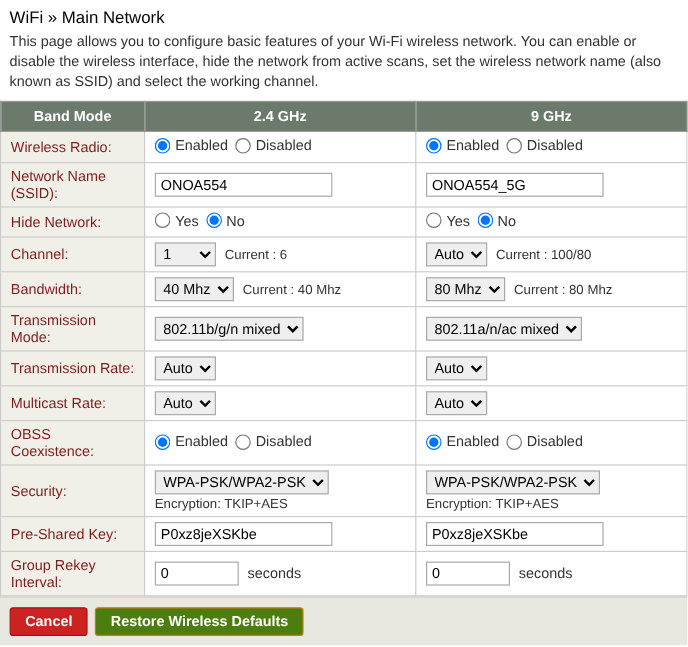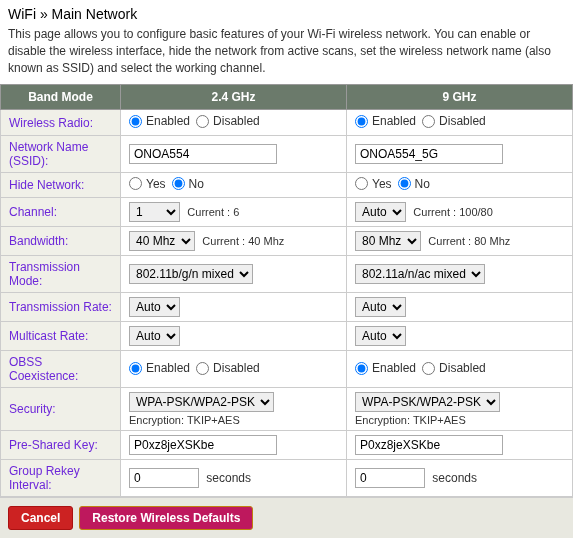--- a/index.html
+++ b/index.html
@@ -36,21 +36,21 @@
       border: 1px solid #999;
     }
     td {
       padding: 4px 8px;
       border: 1px solid #ccc;
       vertical-align: middle;
       font-size: 12px;
     }
     td.label-cell {
       background: #f0f0e8;
-      color: #6d28d9;
+      color: #7f1d1d;
       width: 120px;
       font-weight: normal;
       margin-left: 28px;
     }
     td.value-cell {
       background: #fff;
     }
     input[type="text"] {
       border: 1px solid #aaa;
       padding: 2px 4px;
@@ -110,21 +110,21 @@
       background: #cc2222;
       color: #fff;
       border: 1px solid #aa1111;
       padding: 4px 12px;
       font-size: 12px;
       font-weight: bold;
       cursor: pointer;
       border-radius: 3px;
     }
     .btn-restore {
-      background: #be185d;
+      background: #4d7c0f;
       color: #fff;
       border: 1px solid #c08010;
       padding: 4px 12px;
       font-size: 12px;
       font-weight: bold;
       cursor: pointer;
       border-radius: 3px;
     }
   </style>
 </head>

